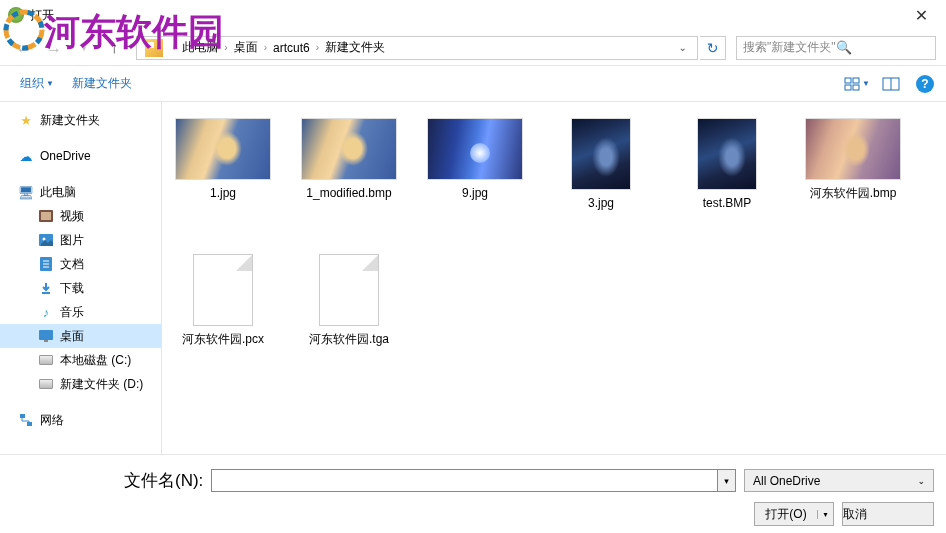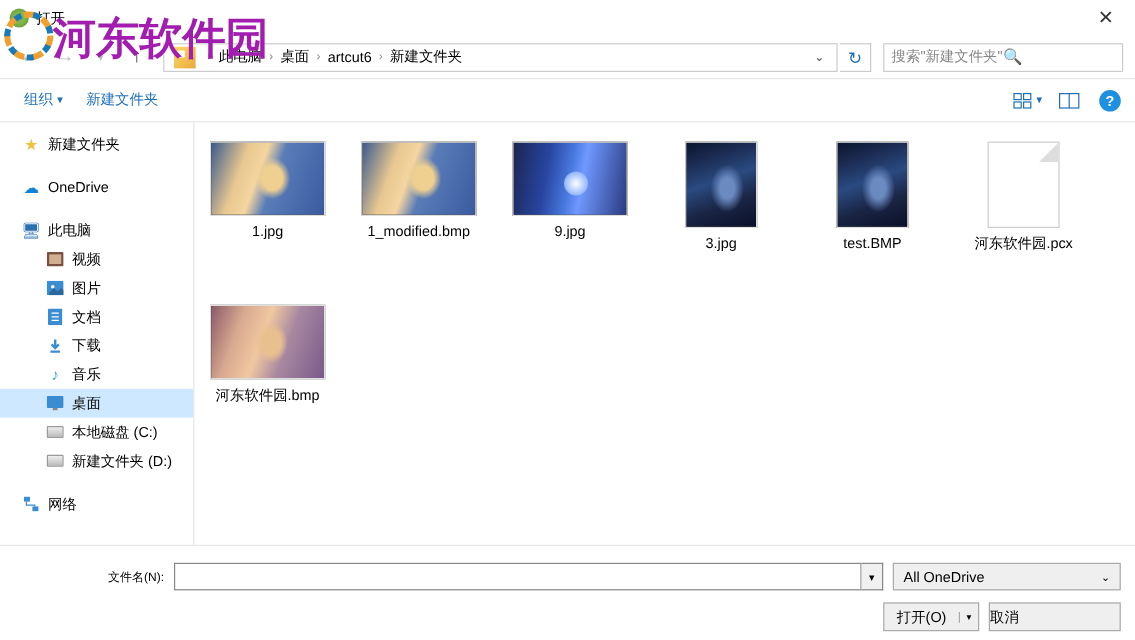--- a/index.html
+++ b/index.html
@@ -64,31 +64,31 @@
 .art-anime1::after { content:""; position:absolute; left:38%; top:20%; width:30px; height:35px; background:radial-gradient(ellipse,#f0d090 40%,transparent 70%); border-radius:50% 50% 40% 40%; }
 .art-blue { background: linear-gradient(100deg, #1a2550 0%, #2845a0 30%, #4a7ae0 50%, #7099ff 60%, #2a3a80 100%); position:relative; }
 .art-blue::after{ content:""; position:absolute; left:45%; top:40%; width:20px; height:20px; background:radial-gradient(circle,#fff,#a0c0ff 60%,transparent); border-radius:50%; }
 .art-dark { background: linear-gradient(160deg, #0a1530 0%, #1a2a50 20%, #2a4a80 45%, #1a2545 70%, #0a1028 100%); position:relative; }
 .art-dark::after { content:""; position:absolute; left:35%; top:25%; width:28px; height:40px; background:radial-gradient(ellipse,#6a8ac0 30%,transparent 70%); }
 .art-pink { background: linear-gradient(110deg, #8a5a6a 0%, #d8a890 25%, #f0c8a0 45%, #a888a0 65%, #7a5a8a 100%); position:relative; }
 .art-pink::after { content:""; position:absolute; left:38%; top:22%; width:28px; height:35px; background:radial-gradient(ellipse,#e8c090 40%,transparent 70%); border-radius:50%; }
 
 .bottom { border-top:1px solid #e5e5e5; padding: 14px 12px 10px; }
 .row1 { display:flex; align-items:center; gap:8px; margin-bottom:10px; }
-.row1 label { font-size:10px; margin-left: 78px; }
+.row1 label { font-size:17px; margin-left: 112px; }
 .filename-input { flex:1; height:23px; border:1px solid #888; font-size:12px; padding:0 4px; }
 .filename-wrap { flex:1; display:flex; }
 .filename-drop { width:18px; height:23px; border:1px solid #888; border-left:none; display:flex; align-items:center; justify-content:center; font-size:9px; background:#f0f0f0; }
 .filter { width:190px; height:23px; border:1px solid #aaa; background:#efefef; display:flex; align-items:center; padding:0 8px; font-size:12px; justify-content:space-between; }
 .row2 { display:flex; justify-content:flex-end; gap:8px; }
 .btn { height:24px; border:1px solid #aaa; background:#efefef; font-size:12px; display:flex; align-items:center; justify-content:space-between; cursor:pointer; }
 .btn-open { width:80px; padding:0 8px; display:flex; }
 .btn-open .main-part { flex:1; display:flex; align-items:center; justify-content:center; }
 .btn-open .split { width:16px; border-left:1px solid #aaa; display:flex; align-items:center; justify-content:center; font-size:8px; }
-.btn-cancel { width:110px; }
+.btn-cancel { width:92px; }
 </style>
 </head>
 <body>
 
 <div class="watermark">
   <svg width="44" height="44" style="position:absolute;top:0;left:0">
       <circle cx="22" cy="22" r="18" fill="none" stroke="#f0a030" stroke-width="5" stroke-dasharray="10 6"></circle>
       <circle cx="22" cy="22" r="18" fill="none" stroke="#1a7ab8" stroke-width="5" stroke-dasharray="6 10" stroke-dashoffset="8"></circle>
     </svg>
   <div style="margin-left:42px;">
@@ -269,28 +269,32 @@
         </div>
         <div class="fname">3.jpg</div>
       </div>
       <div class="file-item">
         <div class="thumb tall">
           <div class="art art-dark"></div>
         </div>
         <div class="fname">test.BMP</div>
       </div>
       <div class="file-item">
+        <div class="thumb">
+          <div class="art art-pink"></div>
+        </div>
+        <div class="fname">河东软件园.bmp</div>
+      </div>
+      <div class="file-item">
         <div class="thumb file"></div>
         <div class="fname">河东软件园.pcx</div>
       </div>
       <div class="file-item">
-        <div class="thumb">
-          <div class="art art-pink"></div>
-        </div>
-        <div class="fname">河东软件园.bmp</div>
+        <div class="thumb file"></div>
+        <div class="fname">河东软件园.tga</div>
       </div>
     </div>
 </div>
 
 <div class="bottom">
   <div class="row1">
     <label>文件名(N):</label>
     <div class="filename-wrap">
       <input class="filename-input" type="text" style="">
       <div class="filename-drop">▾</div>

